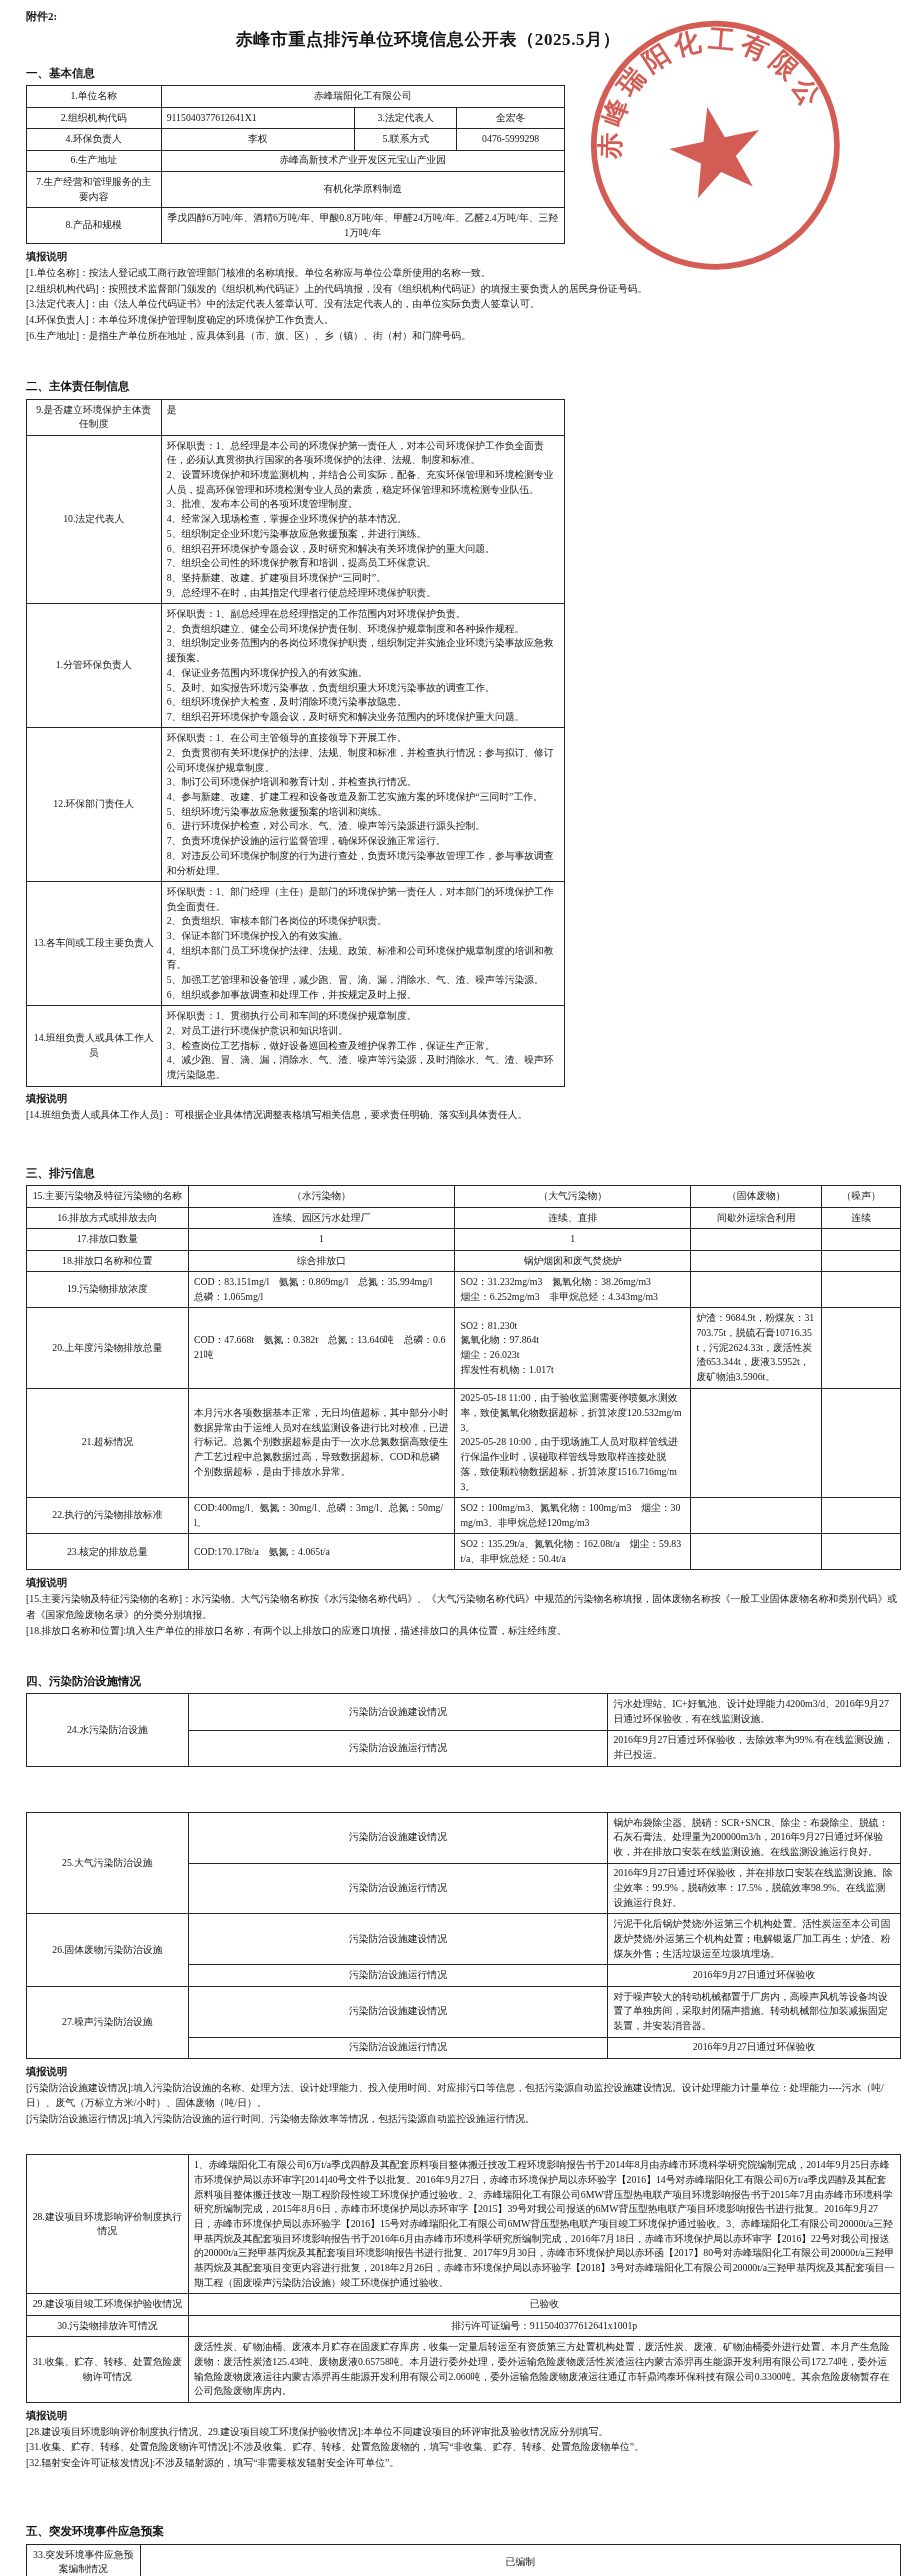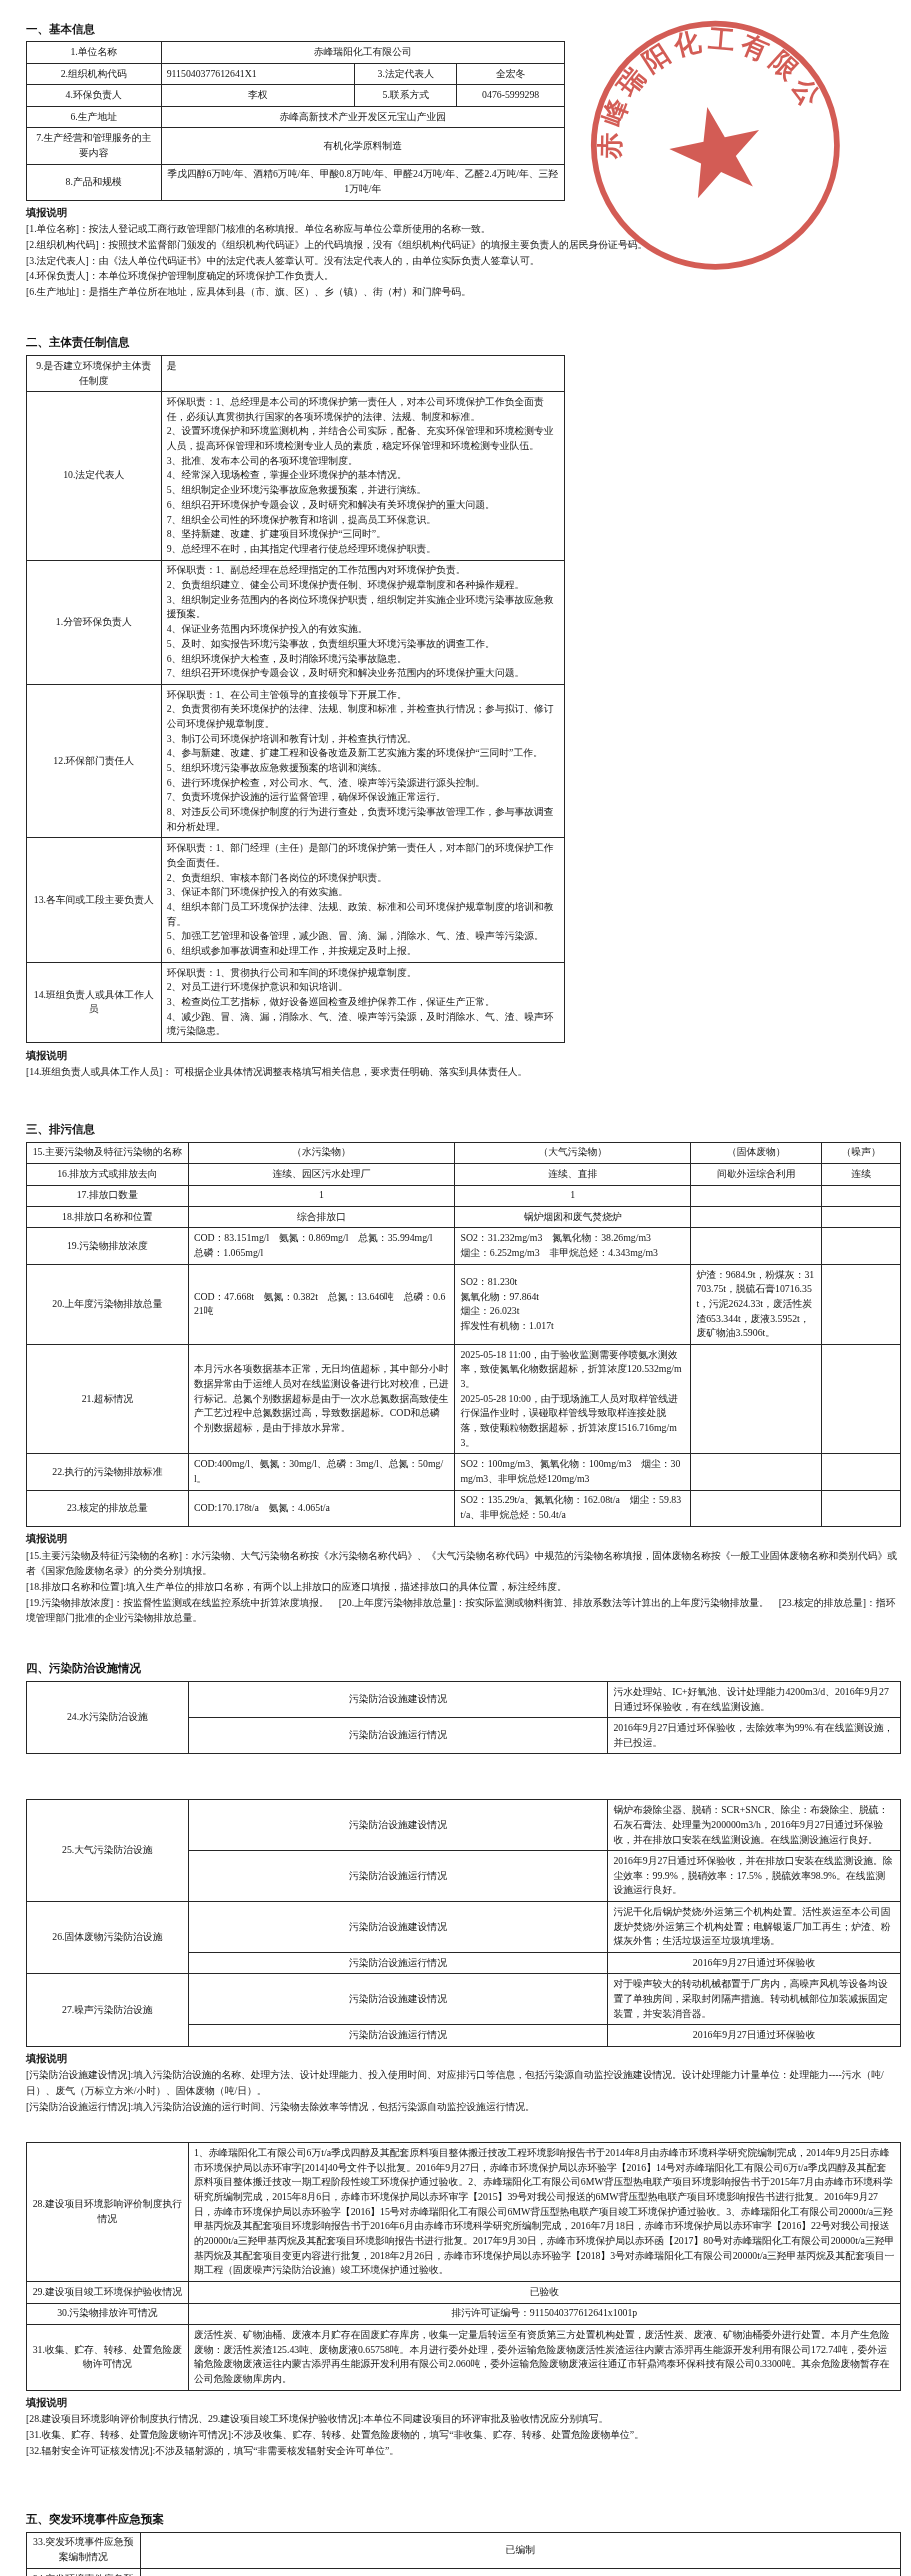--- a/index.html
+++ b/index.html
@@ -21,20 +21,22 @@
   .notes{margin-bottom:4.6px;width:877px;}
   .gap40{height:23px;} .gap28{height:16px;} .gap60{height:34px;}
   .page-gap{height:45px;}
   .seal{position:absolute;left:577px;top:3.4px;pointer-events:none;transform:rotate(-12deg);}
 </style>
 </head>
 <body>
 
 <div class="doc">
 
+  <div class="att">附件2:</div>
+  <div class="title">赤峰市重点排污单位环境信息公开表（2025.5月）</div>
 
   <div class="sec">一、基本信息</div>
   <table class="t narrow">
     <colgroup>
         <col style="width:25%">
         <col style="width:36%">
         <col style="width:19%">
         <col style="width:20%">
       </colgroup>
     <tbody>
@@ -225,21 +227,20 @@
       <td>SO2：135.29t/a、氮氧化物：162.08t/a　烟尘：59.83t/a、非甲烷总烃：50.4t/a</td>
       <td></td>
       <td></td>
     </tr>
   </tbody>
     </table>
   <div class="notes">
     <div class="noteh">填报说明</div>
     <div class="note">[15.主要污染物及特征污染物的名称]：水污染物、大气污染物名称按《水污染物名称代码》、《大气污染物名称代码》中规范的污染物名称填报，固体废物名称按《一般工业固体废物名称和类别代码》或者《国家危险废物名录》的分类分别填报。</div>
     <div class="note">[18.排放口名称和位置]:填入生产单位的排放口名称，有两个以上排放口的应逐口填报，描述排放口的具体位置，标注经纬度。</div>
-    <div class="note">[19.污染物排放浓度]：按监督性监测或在线监控系统中折算浓度填报。　[20.上年度污染物排放总量]：按实际监测或物料衡算、排放系数法等计算出的上年度污染物排放量。　[23.核定的排放总量]：指环境管理部门批准的企业污染物排放总量。</div>
   </div>
 
   <div class="gap28"></div>
 
   <div class="sec">四、污染防治设施情况</div>
   <table class="t wide">
     <colgroup>
         <col style="width:18.5%">
         <col style="width:48%">
         <col style="width:33.5%">

